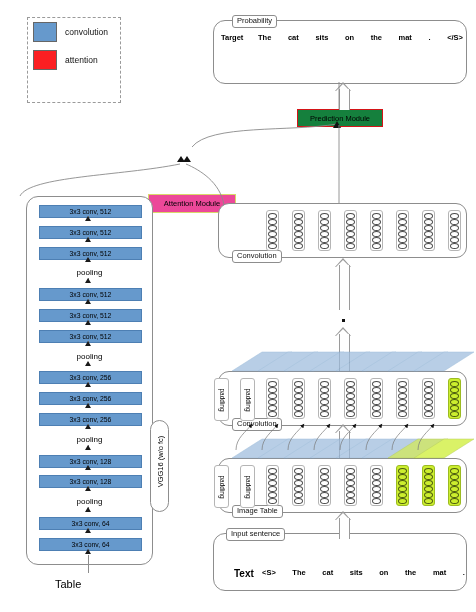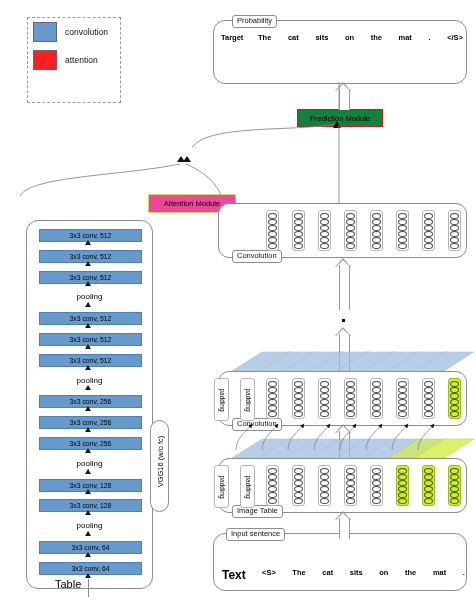--- a/index.html
+++ b/index.html
@@ -34,21 +34,21 @@
 
   
   #prediction-module{left:297px;top:109px;width:84px;height:16px;background:#15803d;
      border:1px solid #d41417;display:flex;align-items:center;justify-content:center;
      font-size:7.5px;color:#000;}
   #attention-module{left:148px;top:146px;width:86px;height:17px;background:#ec4899;
      border:1px solid #d8d86a;display:flex;align-items:center;justify-content:center;
      font-size:7.5px;color:#000;margin-top:48px;}
 
   
-  #vggbox{left:26px;top:196px;width:125px;height:367px;margin-top:24px;}
+  #vggbox{left:26px;top:196px;width:125px;height:367px;}
   #vgg-inner{position:absolute;left:0;top:0;width:125px;height:367px;}
   .conv-chip{position:absolute;left:12px;width:101px;height:11px;background:#6699cc;
              border:1px solid #4d7fb3;font-size:6.8px;text-align:center;
              line-height:11px;color:#000;}
   .pool-chip{position:absolute;left:12px;width:101px;height:11px;
              font-size:8px;text-align:center;line-height:11px;color:#000;}
   .vgg-arrow{position:absolute;left:61px;width:1px;background:#8d8d8d;}
   .vgg-head{position:absolute;left:58px;width:0;height:0;
             border-left:3.5px solid transparent;border-right:3.5px solid transparent;
             border-bottom:5px solid #1a1a1a;}
@@ -84,21 +84,21 @@
 
   
   .dot{position:absolute;width:3px;height:3px;background:#111;}
 
   
   #inputbox{left:213px;top:533px;width:252px;height:56px;}
   #input-tab{left:12px;top:-6px;}
   .wrow{position:absolute;top:12px;left:56px;width:195px;display:flex;justify-content:space-between;}
   .wrow span{font-family:"Liberation Serif",serif;font-style:italic;font-size:11px;}
   .wrow sub{font-size:7px;font-style:normal;}
-  .textlabel{position:absolute;left:8px;top:34px;font-size:12px;font-weight:bold;}
+  .textlabel{position:absolute;left:20px;top:34px;font-size:10px;font-weight:bold;}
   .trow{position:absolute;top:34px;left:48px;width:203px;display:flex;justify-content:space-between;}
   .trow span{font-size:7.5px;font-weight:bold;}
 
   svg.overlay{position:absolute;left:0;top:0;width:476px;height:612px;pointer-events:none;}
 </style>
 </head>
 <body>
 
 <div class="abs rbox" id="legend" style="border-radius:0;">
     <div class="legend-row">

